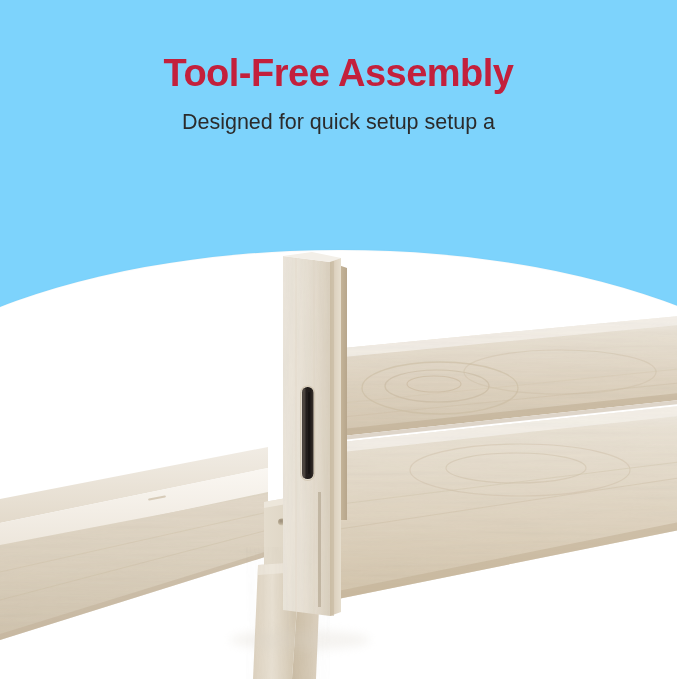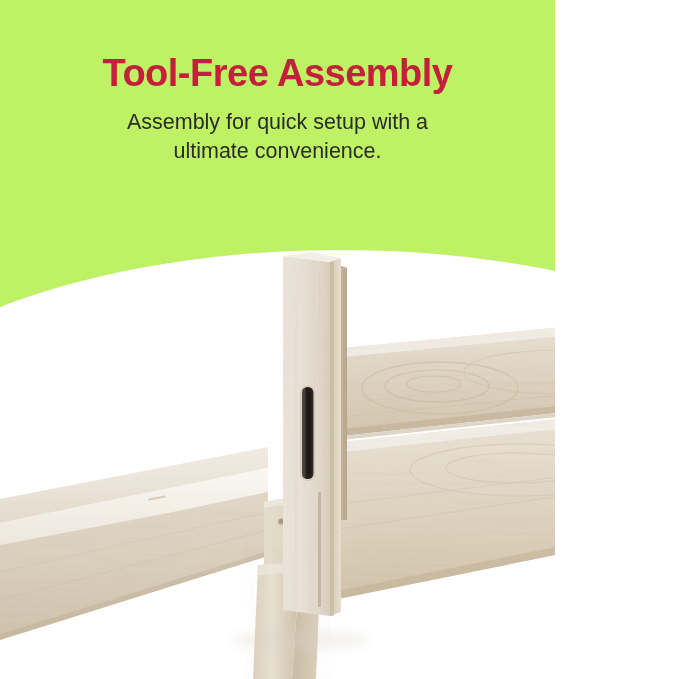--- a/index.html
+++ b/index.html
@@ -7,24 +7,24 @@
     margin: 0;
     padding: 0;
     background: #ffffff;
   }
   body {
     font-family: "Liberation Sans", sans-serif;
   }
 
   #infographic {
     position: relative;
-    width: 555px;
+    width: 677px;
     height: 679px;
     overflow: hidden;
-    background: #bef264;
+    background: #7dd3fc;
   }
 
   
   .stage-white {
     position: absolute;
     left: -170px;
     top: 250px;
     width: 1020px;
     height: 700px;
     background: #ffffff;
@@ -294,17 +294,16 @@
 
       <polygon points="318,492 321,492 321,607 318,607" fill="#8d7a5e" opacity="0.35"></polygon>
 
       <ellipse cx="300" cy="640" rx="70" ry="10" fill="#d9d2c6" opacity="0.25" filter="url(#softShadow)"></ellipse>
     </svg>
   </div>
 
   <div class="headline">Tool-Free Assembly</div>
 
   <div class="subhead">
-    <div>Assembly for quick setup with a</div>
-    <div>ultimate convenience.</div>
+    <div>Designed for quick setup setup a</div>
   </div>
 
 </div>
 
 </body></html>

